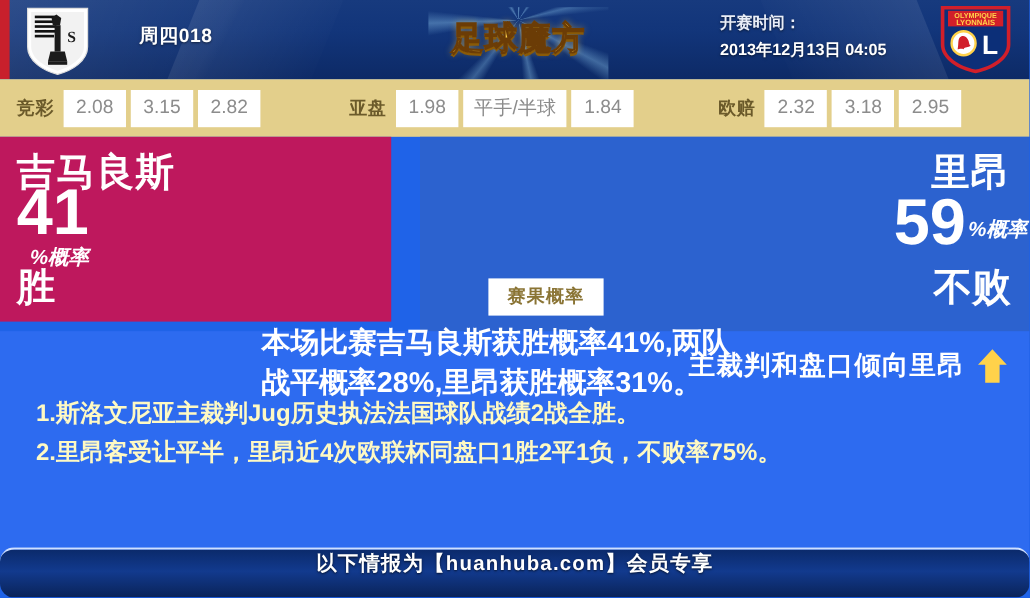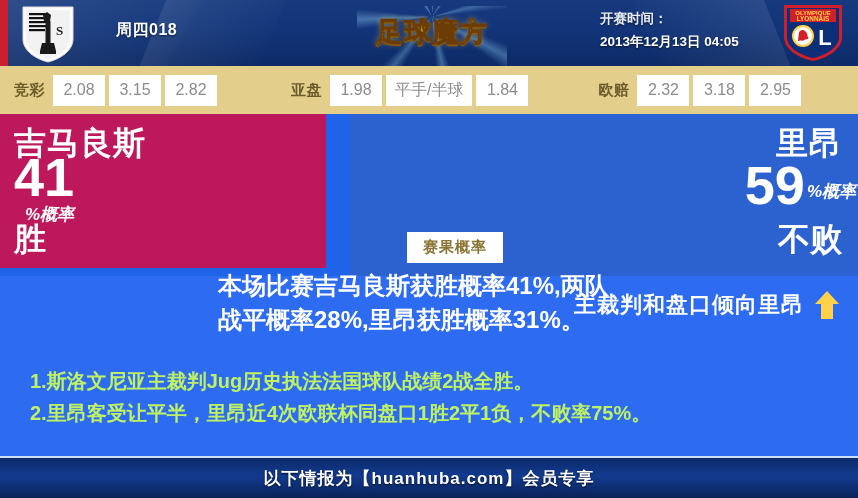--- a/index.html
+++ b/index.html
@@ -159,30 +159,31 @@
     position:absolute; right:18px; top:14px;
     display:flex; align-items:center; gap:10px;
   }
   .intel-head-text{
     color:#ffffff; font-size:22px; font-weight:bold; letter-spacing:1px;
   }
   .arrow-up{ display:block; }
 
   .intel-body{
     position:absolute; left:30px; top:54px; width:812px;
-    color:#bef264; font-size:20px; font-weight:bold; line-height:1.58;margin-top:36px;
+    color:#fef9c3; font-size:20px; font-weight:bold; line-height:1.58;
   }
   .intel-body p{ white-space:normal; }
 
   
   .footer{
     position:absolute; left:0; top:456px; width:858px; height:42px;
     background:linear-gradient(to bottom,#0b2a6b 0%,#123a8e 45%,#0a2358 100%);
-    display:flex; align-items:center; justify-content:center;
+    display:flex; align-items:flex-start; justify-content:center;
     border-top:2px solid #cfe0ff;
+    border-radius:12px;
   }
   .footer span{
     color:#ffffff; font-size:17px; font-weight:bold; letter-spacing:1px;
     text-shadow:0 1px 2px rgba(0,0,0,.7);
   }
 </style>
 </head>
 <body>
 
 <div class="page">

